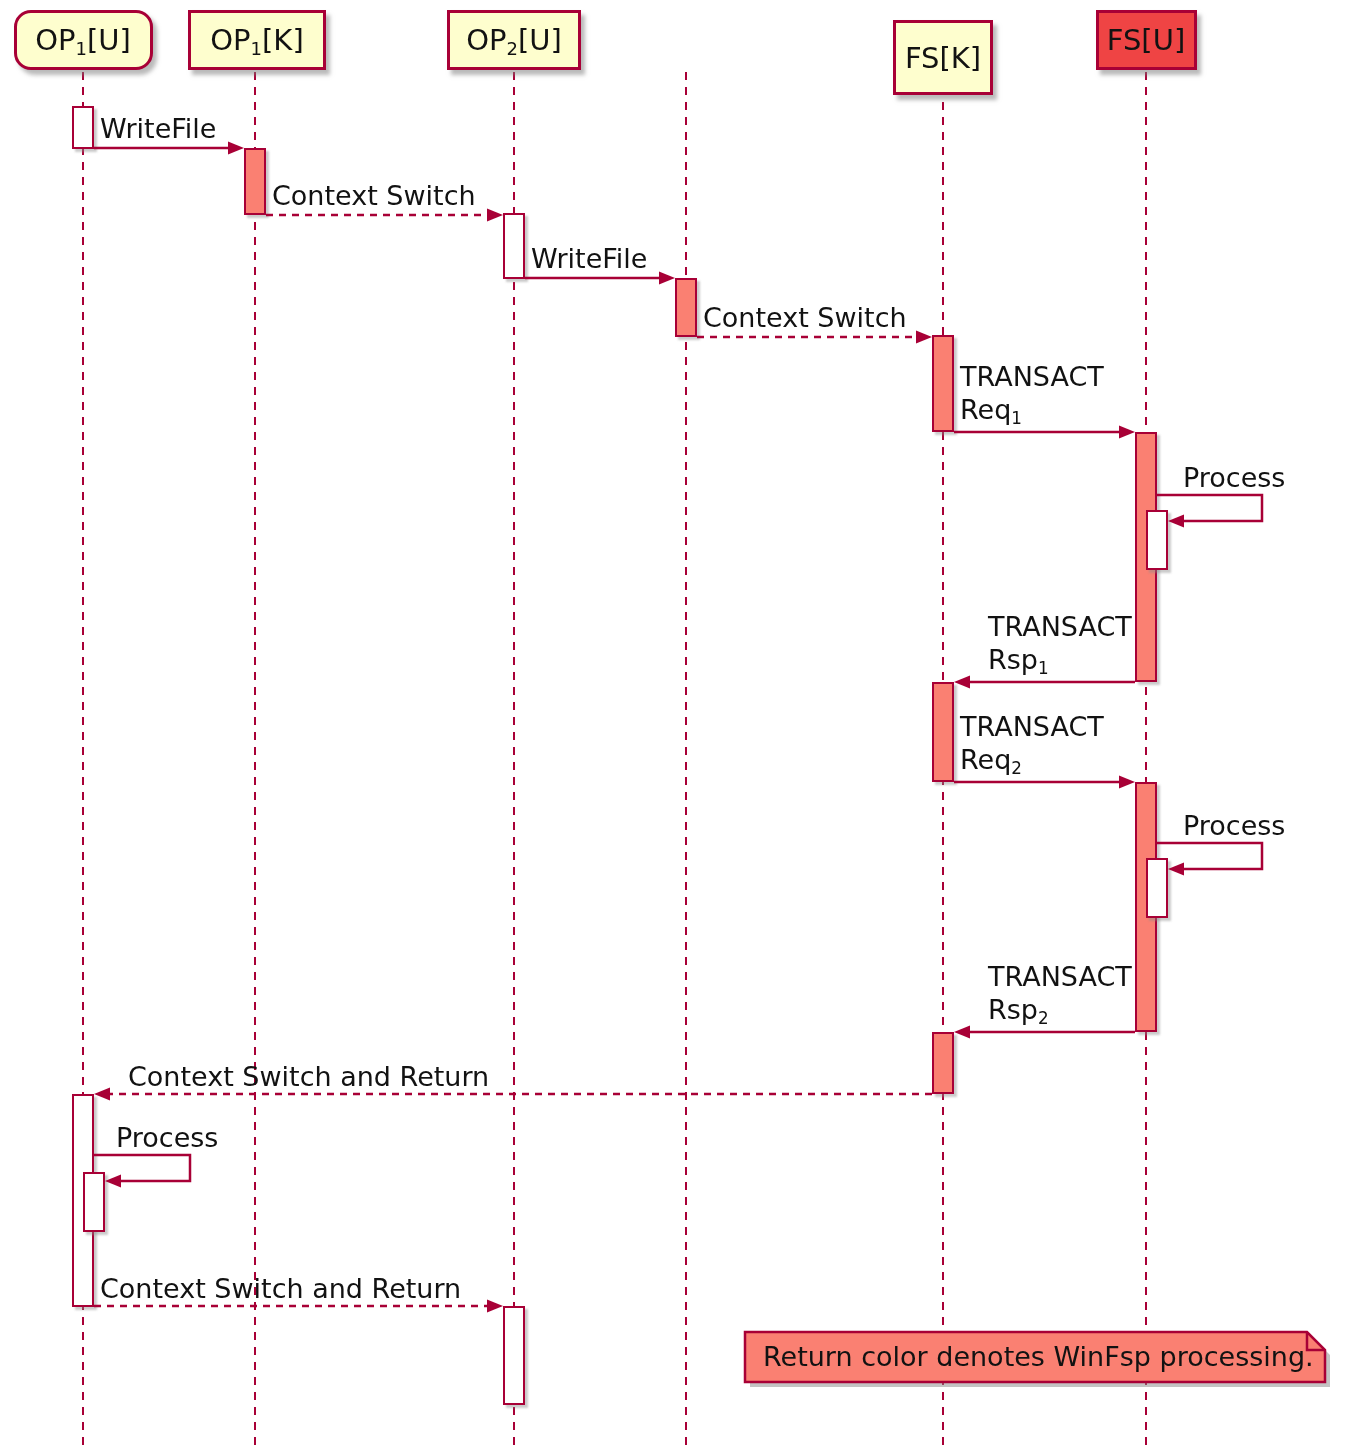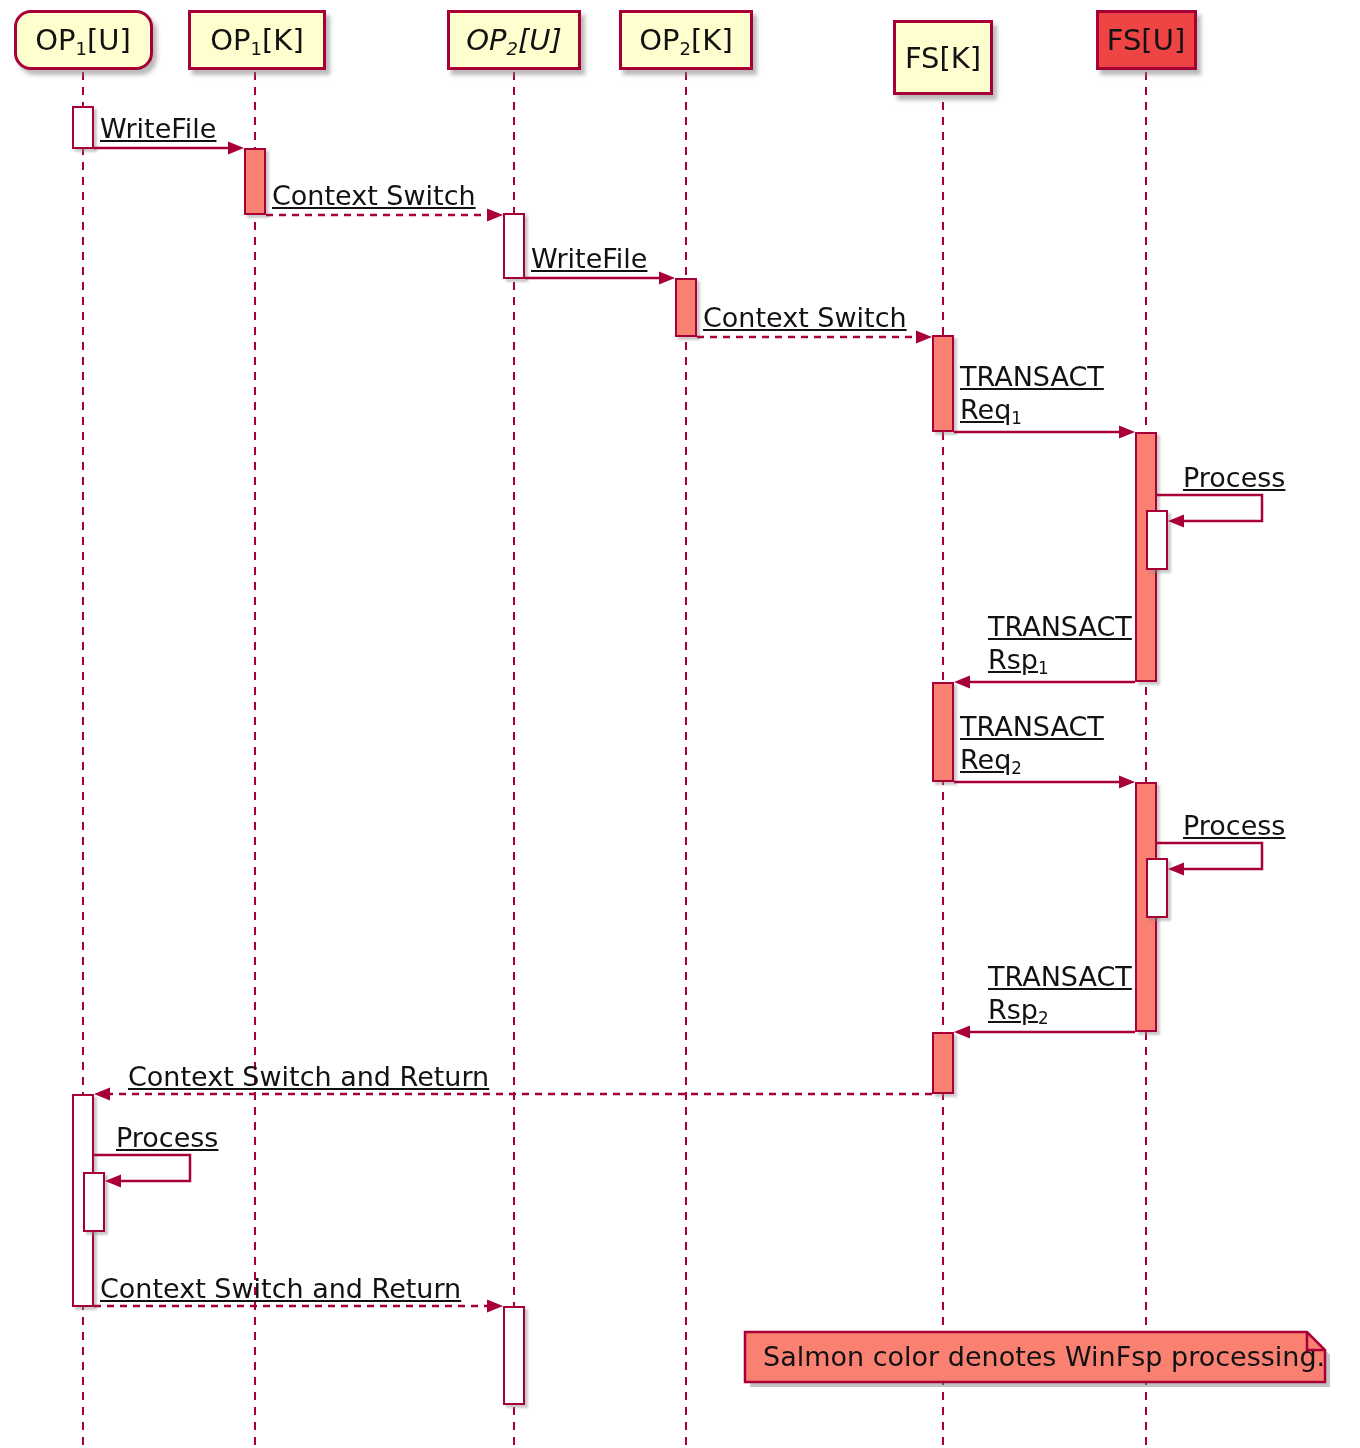--- a/index.html
+++ b/index.html
@@ -21,21 +21,20 @@
     z-index: 2;
   }
   #svg-front { z-index: 3; }
   .msg-label {
     position: absolute;
     font-size: 27px;
     line-height: 33px;
     color: #121212;
     white-space: nowrap;
     z-index: 4;
-    text-decoration: underline;
   }
   .pbox {
     position: absolute;
     border: 3px solid #A80036;
     display: flex;
     align-items: center;
     justify-content: center;
     font-size: 29px;
     color: #121212;
     box-shadow: 4px 5px 4px rgba(130,130,130,0.55);
@@ -89,21 +88,21 @@
       <line x1="932" y1="1094" x2="102" y2="1094" stroke="#A80036" stroke-width="2.5" stroke-dasharray="7,6"></line>
       <polygon points="94,1094 110,1087.5 110,1100.5" fill="#A80036"></polygon>
       <polyline points="94,1155 190,1155 190,1181 113,1181" fill="none" stroke="#A80036" stroke-width="2.5"></polyline>
       <polygon points="105,1181 121,1174.5 121,1187.5" fill="#A80036"></polygon>
       <line x1="94" y1="1306" x2="495" y2="1306" stroke="#A80036" stroke-width="2.5" stroke-dasharray="7,6"></line>
       <polygon points="503,1306 487,1299.5 487,1312.5" fill="#A80036"></polygon>
       <path d="M750,1337 H1312 L1330,1355 V1387 H750 Z" fill="#888888" opacity="0.5"></path>
       <path d="M745,1332 H1307 L1325,1350 V1382 H745 Z" fill="#FA8072" stroke="#A80036" stroke-width="2.5"></path>
       <path d="M1307,1332 V1350 H1325" fill="none" stroke="#A80036" stroke-width="2.5"></path>
     </svg>
-  <div class="note-text">Salmon color denotes WinFsp processing.</div>
+  <div class="note-text">Return color denotes WinFsp processing.</div>
 <div class="bar" style="left: 72px; top: 106px; width: 22px; height: 43px; background: rgb(255, 255, 255);"></div>
     <div class="bar" style="left: 244px; top: 148px; width: 22px; height: 67px; background: rgb(250, 128, 114);"></div>
     <div class="bar" style="left: 503px; top: 213px; width: 22px; height: 66px; background: rgb(255, 255, 255);"></div>
     <div class="bar" style="left: 675px; top: 278px; width: 22px; height: 59px; background: rgb(250, 128, 114);"></div>
     <div class="bar" style="left: 932px; top: 335px; width: 22px; height: 97px; background: rgb(250, 128, 114);"></div>
     <div class="bar" style="left: 1135px; top: 432px; width: 22px; height: 250px; background: rgb(250, 128, 114);"></div>
     <div class="bar" style="left: 1146px; top: 510px; width: 22px; height: 60px; background: rgb(255, 255, 255);"></div>
     <div class="bar" style="left: 932px; top: 682px; width: 22px; height: 100px; background: rgb(250, 128, 114);"></div>
     <div class="bar" style="left: 1135px; top: 782px; width: 22px; height: 250px; background: rgb(250, 128, 114);"></div>
     <div class="bar" style="left: 1146px; top: 858px; width: 22px; height: 60px; background: rgb(255, 255, 255);"></div>
@@ -153,25 +152,22 @@
     </div>
     <div class="msg-label" style="left: 100px; top: 1272px;">
       <div><span>Context Switch and Return</span></div>
     </div>
     <div class="pbox" style="left: 13.5px; top: 10px; width: 139px; height: 60px; background: rgb(254, 254, 206); border-radius: 17px;">
       <span><span>OP</span><span class="sub">1</span><span>[U]</span></span>
     </div>
     <div class="pbox" style="left: 188px; top: 10px; width: 138px; height: 60px; background: rgb(254, 254, 206);">
       <span><span>OP</span><span class="sub">1</span><span>[K]</span></span>
     </div>
-    <div class="pbox" style="left: 447px; top: 10px; width: 134px; height: 60px; background: rgb(254, 254, 206); font-style: italic;">
+    <div class="pbox" style="left: 447px; top: 10px; width: 134px; height: 60px; background: rgb(254, 254, 206);">
       <span><span>OP</span><span class="sub">2</span><span>[U]</span></span>
-    </div>
-    <div class="pbox" style="left: 619px; top: 10px; width: 134px; height: 60px; background: rgb(254, 254, 206);">
-      <span><span>OP</span><span class="sub">2</span><span>[K]</span></span>
     </div>
     <div class="pbox" style="left: 893px; top: 20px; width: 100px; height: 75px; background: rgb(254, 254, 206);">
       <span><span>FS[K]</span></span>
     </div>
     <div class="pbox" style="left: 1095.5px; top: 10px; width: 101px; height: 60px; background: #ef4444;">
       <span><span>FS[U]</span></span>
     </div>
   </div>
 
 </body></html>

